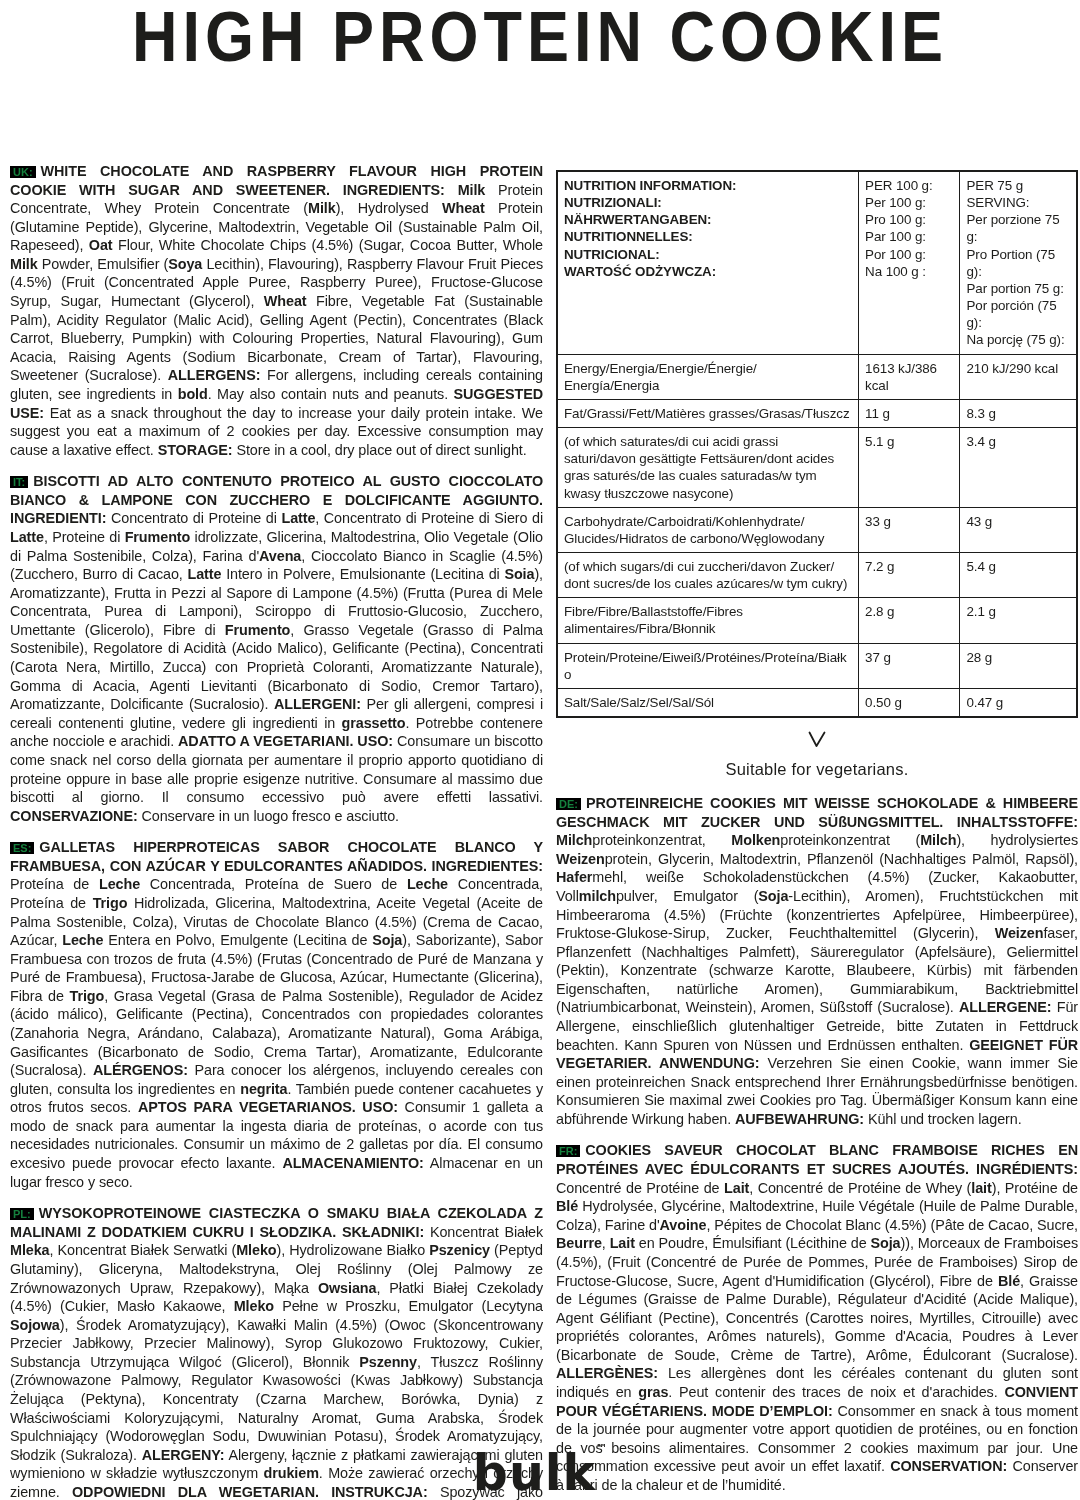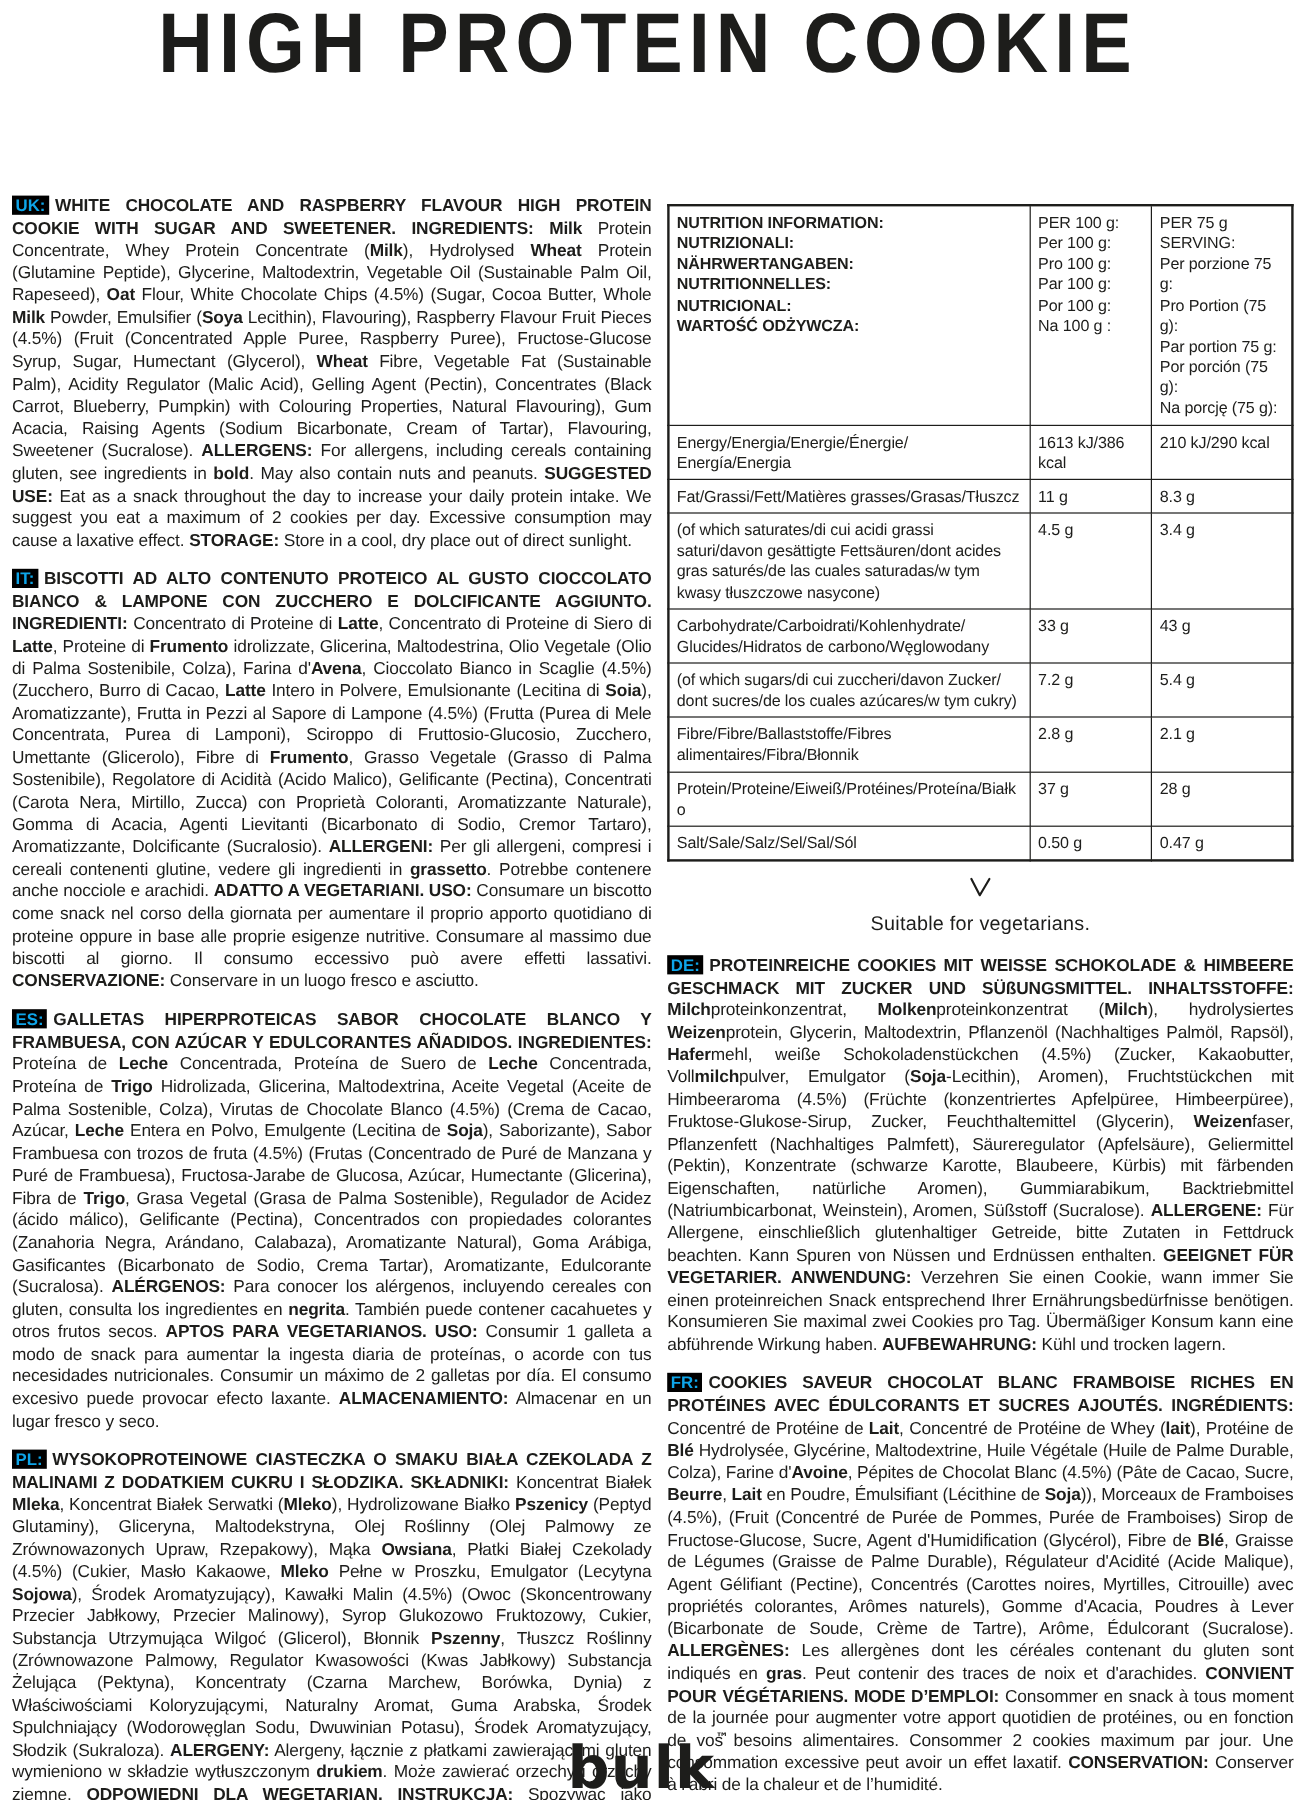--- a/index.html
+++ b/index.html
@@ -16,21 +16,21 @@
   
   .col-left{position:absolute;left:10px;top:162px;width:533px;}
   .col-right{position:absolute;left:556px;top:170px;width:522px;}
   
   .para{
     text-align:justify;font-size:14.4px;line-height:1.29;letter-spacing:-0.1px;
     margin:0 0 13px;color:#1d1d1b;
   }
   .para b{font-weight:700;}
   .lang-badge{
-    background:#000;color:#0ea5e9;font-weight:700;font-size:14px;
+    background:#000;color:#15803d;font-weight:700;font-size:11px;
     padding:0 3px;margin-right:5px;letter-spacing:0;
   }
   
   table.nutrition{
     width:100%;border-collapse:collapse;border:2.5px solid #1d1d1b;
     table-layout:fixed;
   }
   table.nutrition th,table.nutrition td{
     border:1.5px solid #1d1d1b;vertical-align:top;text-align:left;
     padding:5px 6px;font-size:13.4px;line-height:1.28;letter-spacing:-0.1px;
@@ -103,21 +103,21 @@
             <td class="val">1613 kJ/386 kcal</td>
             <td class="val">210 kJ/290 kcal</td>
           </tr>
           <tr>
             <td>Fat/Grassi/Fett/Matières grasses/Grasas/Tłuszcz</td>
             <td class="val">11 g</td>
             <td class="val">8.3 g</td>
           </tr>
           <tr>
             <td>(of which saturates/di cui acidi grassi saturi/davon gesättigte Fettsäuren/dont acides gras saturés/de las cuales saturadas/w tym kwasy tłuszczowe nasycone)</td>
-            <td class="val">4.5 g</td>
+            <td class="val">5.1 g</td>
             <td class="val">3.4 g</td>
           </tr>
           <tr>
             <td>Carbohydrate/Carboidrati/Kohlenhydrate/ Glucides/Hidratos de carbono/Węglowodany</td>
             <td class="val">33 g</td>
             <td class="val">43 g</td>
           </tr>
           <tr>
             <td>(of which sugars/di cui zuccheri/davon Zucker/ dont sucres/de los cuales azúcares/w tym cukry)</td>
             <td class="val">7.2 g</td>

